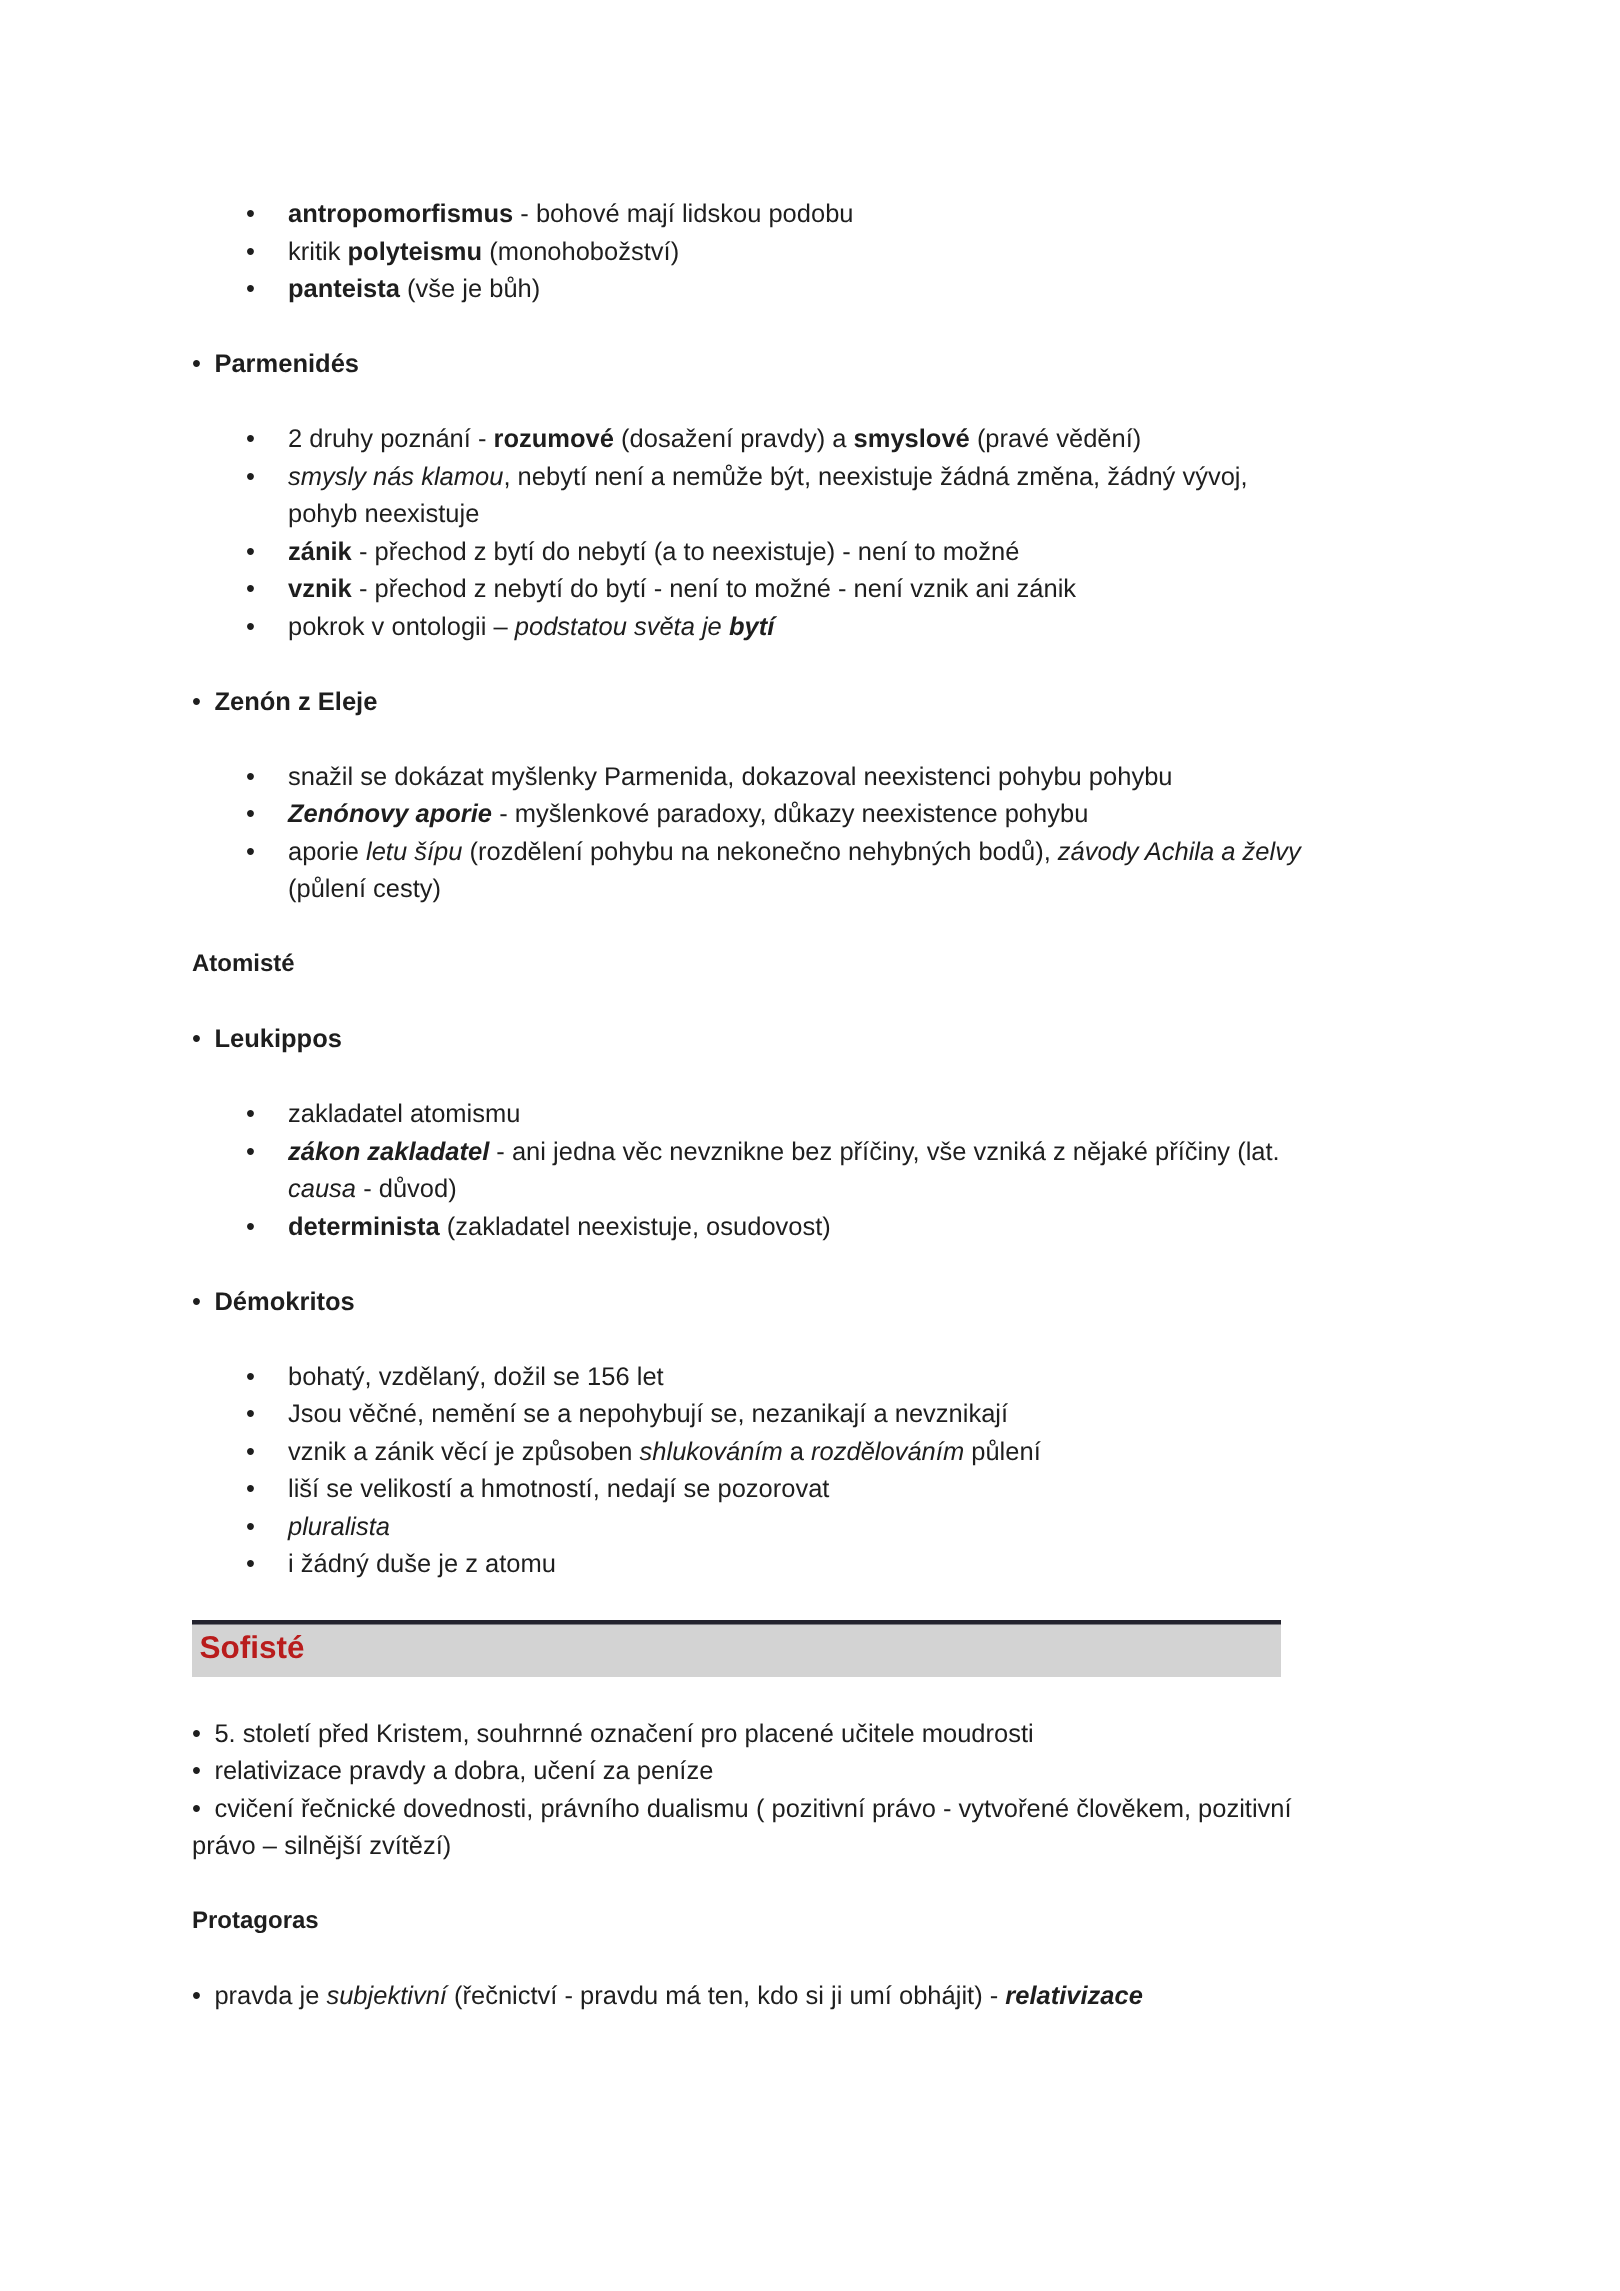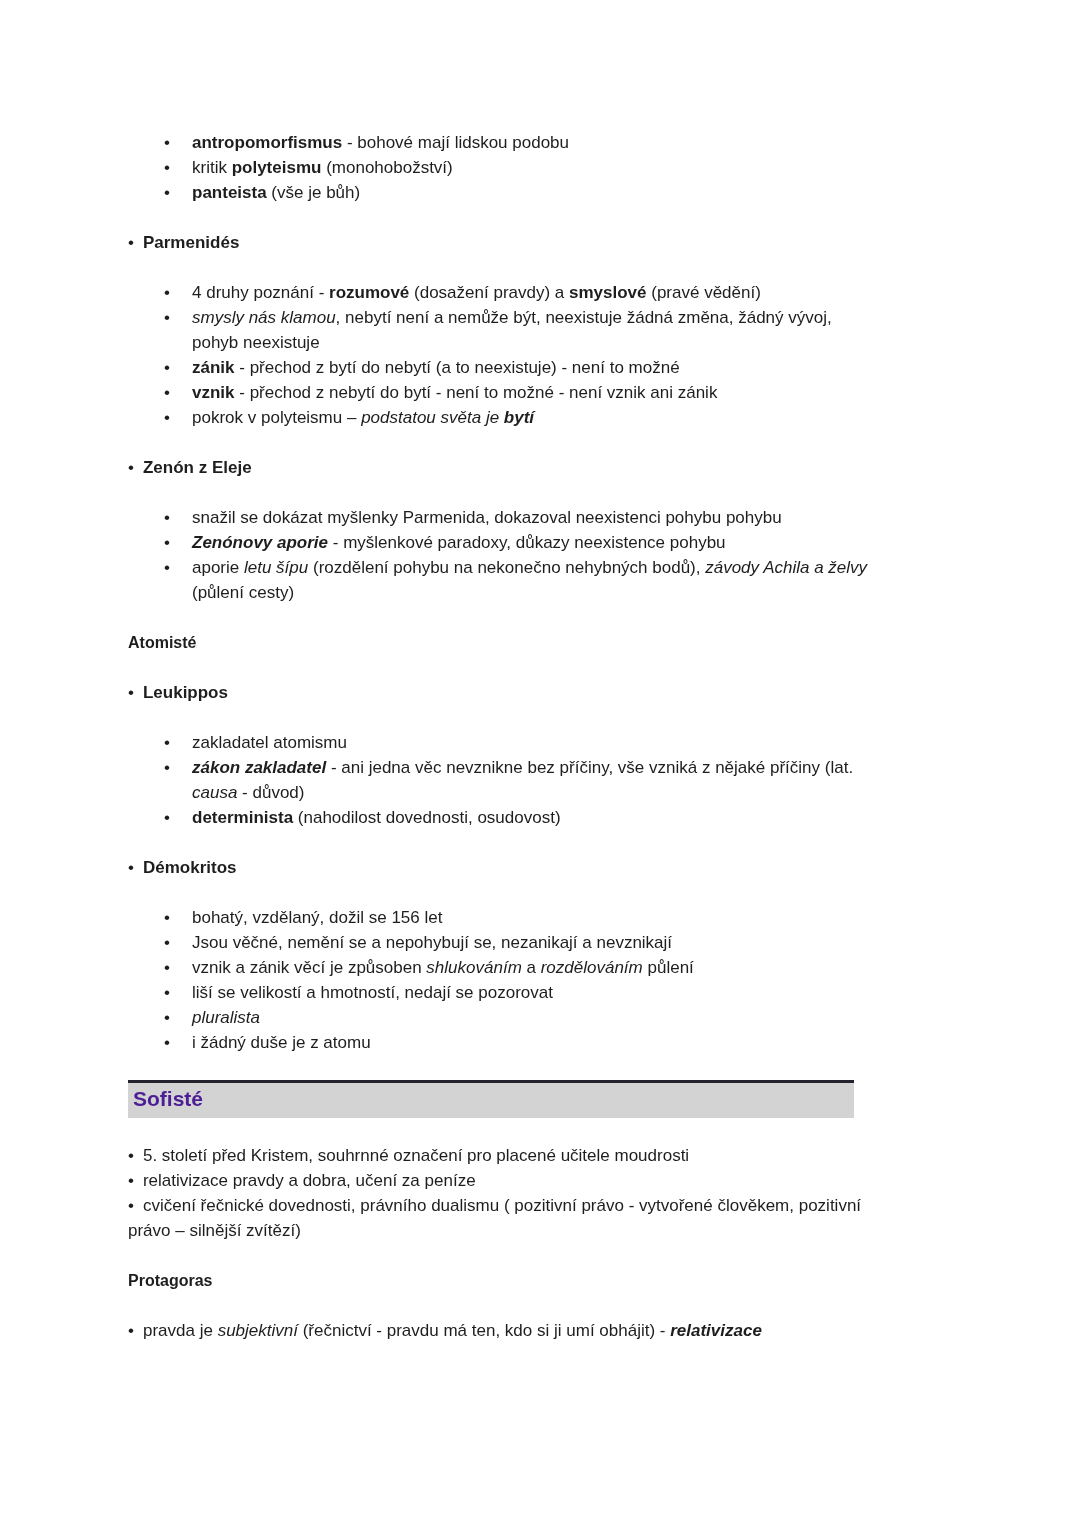--- a/index.html
+++ b/index.html
@@ -59,59 +59,59 @@
     color: #1e1e1e;
   }
   h2.heading-bar {
     font-size: 21px;
     line-height: 26px;
     font-weight: 700;
     margin: 0 16px 25px 0;
     padding: 3px 6px 6px 5px;
     background: var(--bar-bg, #d3d3d3);
     border-top: 3px solid var(--bar-border, #23232e);
-    color: #4c1d95;
+    color: #b91c1c;
   }
 </style>
 </head>
 <body style="background: rgb(255, 255, 255); color: rgb(30, 30, 30);">
 
 <div class="page">
   <div class="content">
       <ul class="list2">
         <li><span class="b">antropomorfismus</span><span class=""> - bohové mají lidskou podobu</span></li>
         <li><span class="">kritik </span><span class="b">polyteismu</span><span class=""> (monohobožství)</span></li>
         <li><span class="b">panteista</span><span class=""> (vše je bůh)</span></li>
       </ul>
       <ul class="list1">
         <li><span class="b">Parmenidés</span></li>
       </ul>
       <ul class="list2">
-        <li><span class="">4 druhy poznání - </span><span class="b">rozumové</span><span class=""> (dosažení pravdy) a </span><span class="b">smyslové</span><span class=""> (pravé vědění)</span></li>
+        <li><span class="">2 druhy poznání - </span><span class="b">rozumové</span><span class=""> (dosažení pravdy) a </span><span class="b">smyslové</span><span class=""> (pravé vědění)</span></li>
         <li><span class=" i">smysly nás klamou</span><span class="">, nebytí není a nemůže být, neexistuje žádná změna, žádný vývoj, pohyb neexistuje</span></li>
         <li><span class="b">zánik</span><span class=""> - přechod z bytí do nebytí (a to neexistuje) - není to možné</span></li>
         <li><span class="b">vznik</span><span class=""> - přechod z nebytí do bytí - není to možné - není vznik ani zánik</span></li>
-        <li><span class="">pokrok v polyteismu – </span><span class=" i">podstatou světa je </span><span class="b i">bytí</span></li>
+        <li><span class="">pokrok v ontologii – </span><span class=" i">podstatou světa je </span><span class="b i">bytí</span></li>
       </ul>
       <ul class="list1">
         <li><span class="b">Zenón z Eleje</span></li>
       </ul>
       <ul class="list2">
         <li><span class="">snažil se dokázat myšlenky Parmenida, dokazoval neexistenci pohybu pohybu</span></li>
         <li><span class="b i">Zenónovy aporie</span><span class=""> - myšlenkové paradoxy, důkazy neexistence pohybu</span></li>
         <li><span class="">aporie </span><span class=" i">letu šípu</span><span class=""> (rozdělení pohybu na nekonečno nehybných bodů), </span><span class=" i">závody Achila a želvy</span><span class=""> (půlení cesty)</span></li>
       </ul>
       <h3 class="heading">Atomisté</h3>
       <ul class="list1">
         <li><span class="b">Leukippos</span></li>
       </ul>
       <ul class="list2">
         <li><span class="">zakladatel atomismu</span></li>
         <li><span class="b i">zákon zakladatel</span><span class=""> - ani jedna věc nevznikne bez příčiny, vše vzniká z nějaké příčiny (lat. </span><span class=" i">causa</span><span class=""> - důvod)</span></li>
-        <li><span class="b">determinista</span><span class=""> (nahodilost dovednosti, osudovost)</span></li>
+        <li><span class="b">determinista</span><span class=""> (zakladatel neexistuje, osudovost)</span></li>
       </ul>
       <ul class="list1">
         <li><span class="b">Démokritos</span></li>
       </ul>
       <ul class="list2">
         <li><span class="">bohatý, vzdělaný, dožil se 156 let</span></li>
         <li><span class="">Jsou věčné, nemění se a nepohybují se, nezanikají a nevznikají</span></li>
         <li><span class="">vznik a zánik věcí je způsoben </span><span class=" i">shlukováním</span><span class=""> a </span><span class=" i">rozdělováním</span><span class=""> půlení</span></li>
         <li><span class="">liší se velikostí a hmotností, nedají se pozorovat</span></li>
         <li><span class=" i">pluralista</span></li>

